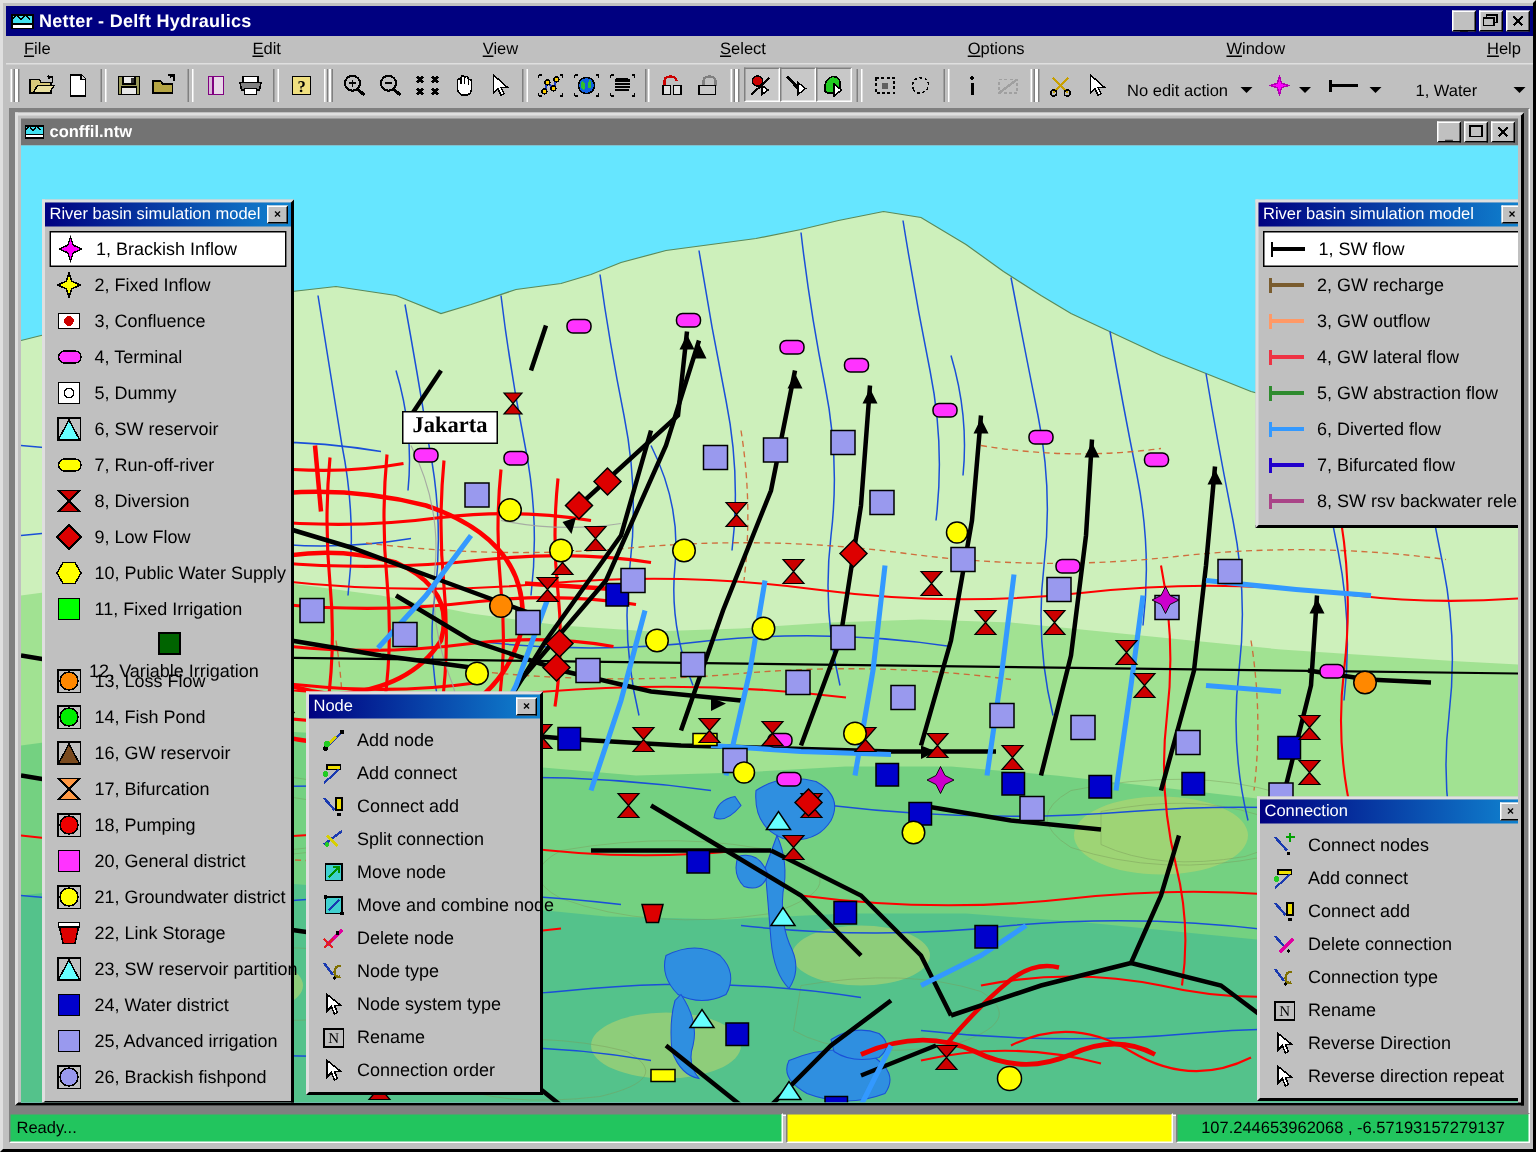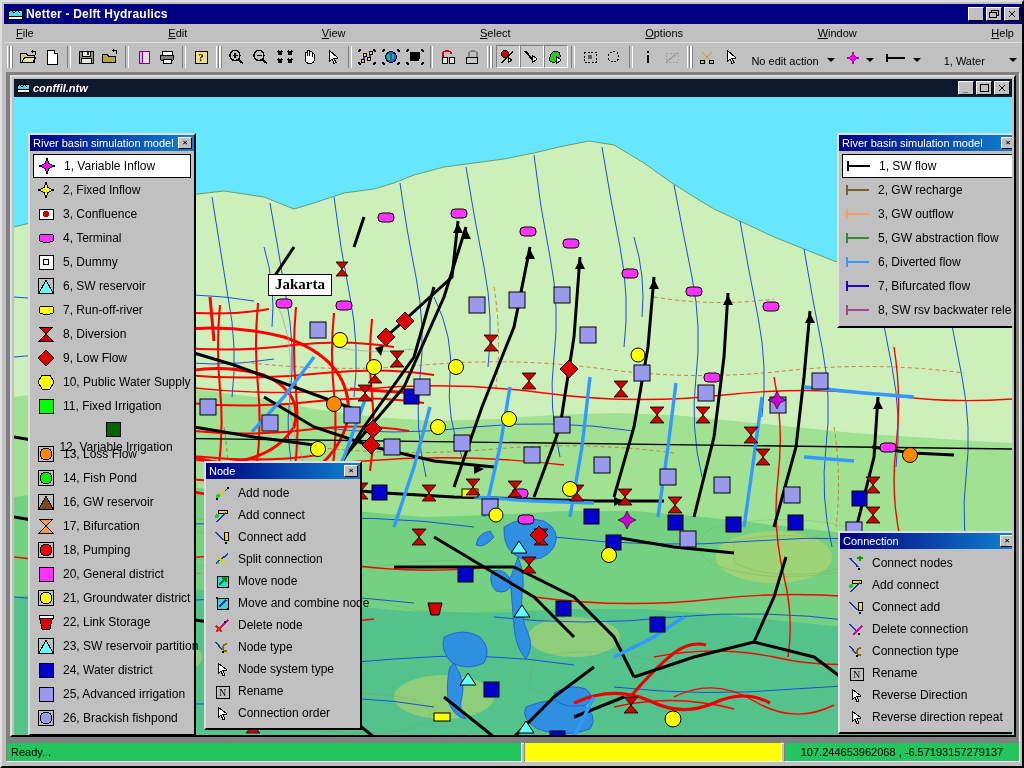--- a/index.html
+++ b/index.html
@@ -50,21 +50,21 @@
   .arrowbtn{width:13px;height:13px;display:flex;align-items:center;justify-content:center;}
   .arrowbtn i{display:block;width:0;height:0;border-left:4px solid transparent;
      border-right:4px solid transparent;border-top:4px solid #000;}
 
   
   .mdi{position:absolute;left:4px;top:70px;width:1014px;height:672px;
      background:#808080;border:1px solid;border-color:#808080 #fff #fff #808080;box-sizing:border-box;}
   .child{position:absolute;left:3px;top:2px;width:1006px;height:662px;
      background:#c0c0c0;border:2px solid;border-color:#dfdfdf #000 #000 #dfdfdf;box-sizing:border-box;}
   .child-title{position:absolute;left:2px;top:2px;right:2px;height:18px;
-     background:#0f172a;display:flex;align-items:center;padding:0 2px;box-sizing:border-box;font-style:italic;}
+     background:#737373;display:flex;align-items:center;padding:0 2px;box-sizing:border-box;}
   .child-title .tb-text{color:#fff;font-weight:bold;font-size:11px;flex:1;}
   .canvas{position:absolute;left:2px;top:20px;width:998px;height:638px;overflow:hidden;background:#66e6ff;}
 
   
   .map{position:absolute;left:0;top:0;width:998px;height:638px;}
 
   .jak-label{position:absolute;left:233px;top:177px;background:#ffffff;border:1px solid #000;
      padding:1px 6px 2px 6px;font-family:"Liberation Serif",serif;font-size:15px;font-weight:bold;color:#000;z-index:40;margin-left:21px;}
 
   
@@ -781,21 +781,21 @@
             <div class="t">River basin simulation model</div>
             <div class="pal-x">×</div>
           </div>
           <div class="pal-body" id="node-legend-body">
               <div class="pal-row sel" style="height: 24px;">
                 <div class="sw">
                   <svg class="icon" width="18" height="18" viewBox="0 0 18 18">
                     <path d="M9 1 L10.8 6.4 L16.5 9 L10.8 11.6 L9 17 L7.2 11.6 L1.5 9 L7.2 6.4 Z" fill="#ff00ff" stroke="#000000" stroke-width="1"></path>
                   </svg>
                 </div>
-                <div class="lb">1, Variable Inflow</div>
+                <div class="lb">1, Brackish Inflow</div>
               </div>
               <div class="pal-row" style="height: 24px;">
                 <div class="sw">
                   <svg class="icon" width="18" height="18" viewBox="0 0 18 18">
                     <path d="M9 1 L10.8 6.4 L16.5 9 L10.8 11.6 L9 17 L7.2 11.6 L1.5 9 L7.2 6.4 Z" fill="#ffff00" stroke="#000000" stroke-width="1"></path>
                   </svg>
                 </div>
                 <div class="lb">2, Fixed Inflow</div>
               </div>
               <div class="pal-row" style="height: 24px;">
@@ -1019,20 +1019,29 @@
                   <svg class="icon" width="26" height="16" viewBox="0 0 26 16">
                     <path d="M2 3 L2 13" stroke="#ff9966" stroke-width="1.8"></path>
                     <path d="M2 8 L24 8" stroke="#ff9966" stroke-width="2.6"></path>
                   </svg>
                 </div>
                 <div class="lb">3, GW outflow</div>
               </div>
               <div class="pal-row" style="height: 24px;">
                 <div class="sw" style="flex: 0 0 28px; width: 28px;">
                   <svg class="icon" width="26" height="16" viewBox="0 0 26 16">
+                    <path d="M2 3 L2 13" stroke="#ee3344" stroke-width="1.8"></path>
+                    <path d="M2 8 L24 8" stroke="#ee3344" stroke-width="2.6"></path>
+                  </svg>
+                </div>
+                <div class="lb">4, GW lateral flow</div>
+              </div>
+              <div class="pal-row" style="height: 24px;">
+                <div class="sw" style="flex: 0 0 28px; width: 28px;">
+                  <svg class="icon" width="26" height="16" viewBox="0 0 26 16">
                     <path d="M2 3 L2 13" stroke="#2e8b2e" stroke-width="1.8"></path>
                     <path d="M2 8 L24 8" stroke="#2e8b2e" stroke-width="2.6"></path>
                   </svg>
                 </div>
                 <div class="lb">5, GW abstraction flow</div>
               </div>
               <div class="pal-row" style="height: 24px;">
                 <div class="sw" style="flex: 0 0 28px; width: 28px;">
                   <svg class="icon" width="26" height="16" viewBox="0 0 26 16">
                     <path d="M2 3 L2 13" stroke="#3399ff" stroke-width="1.8"></path>

